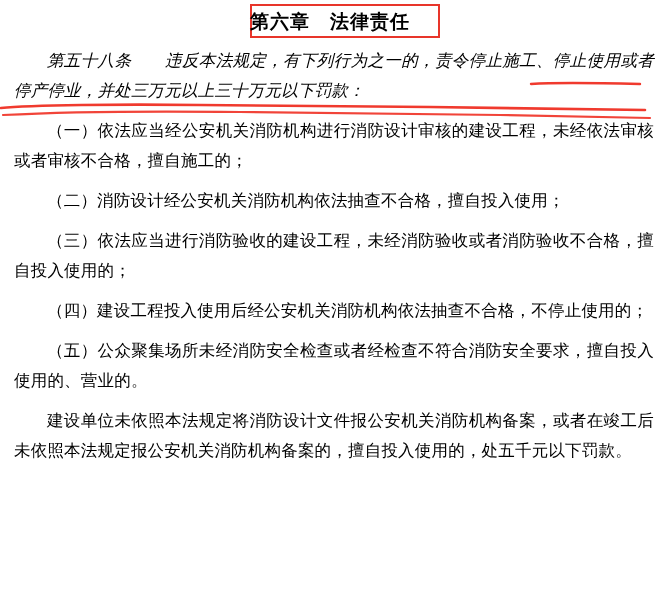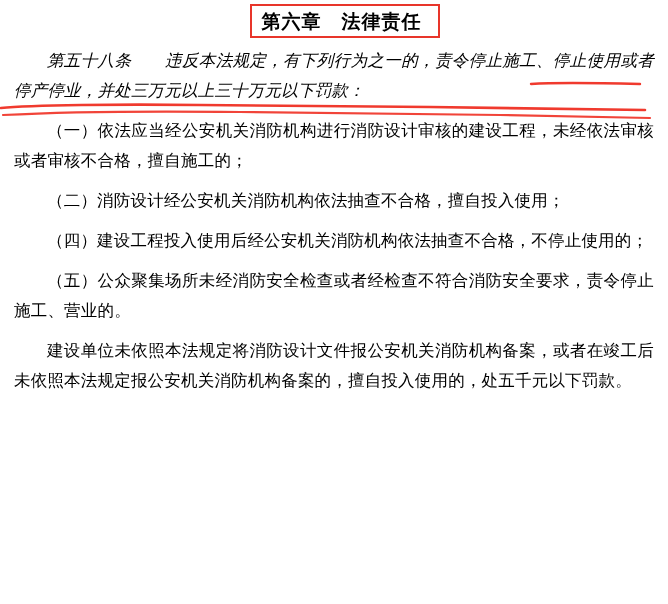--- a/index.html
+++ b/index.html
@@ -37,21 +37,21 @@
     border: 2px solid #e8352a;
     box-sizing: border-box;
   }
   .chapter-title {
     position: absolute;
     left: 236px;
     top: 4px;
     width: 183px;
     height: 34px;
     line-height: 34px;
-    text-align: center;
+    text-align: left;
     font-size: 19px;
     font-weight: bold;
     letter-spacing: 1px;
     white-space: nowrap;
   }
 
   
   .para {
     font-size: 16.5px;
     line-height: 30px;
@@ -87,24 +87,25 @@
     <div class="chapter-box"></div>
     <div class="chapter-title">第六章　法律责任</div>
   </div>
 
   <p class="para indent article58">第五十八条　　违反本法规定，有下列行为之一的，责令停止施工、停止使用或者停产停业，并处三万元以上三十万元以下罚款：</p>
 
   <p class="para indent">（一）依法应当经公安机关消防机构进行消防设计审核的建设工程，未经依法审核或者审核不合格，擅自施工的；</p>
 
   <p class="para indent">（二）消防设计经公安机关消防机构依法抽查不合格，擅自投入使用；</p>
 
+  <p class="para indent">（三）依法应当进行消防验收的建设工程，未经消防验收或者消防验收不合格，擅自投入使用的；</p>
 
   <p class="para indent">（四）建设工程投入使用后经公安机关消防机构依法抽查不合格，不停止使用的；</p>
 
-  <p class="para indent">（五）公众聚集场所未经消防安全检查或者经检查不符合消防安全要求，责令停止施工、营业的。</p>
+  <p class="para indent">（五）公众聚集场所未经消防安全检查或者经检查不符合消防安全要求，擅自投入使用的、营业的。</p>
 
   <p class="para indent">建设单位未依照本法规定将消防设计文件报公安机关消防机构备案，或者在竣工后未依照本法规定报公安机关消防机构备案的，擅自投入使用的，处五千元以下罚款。</p>
 
   <svg class="underline-layer" viewBox="0 0 668 604" xmlns="http://www.w3.org/2000/svg">
     <path d="M531,84 C560,82 600,83 640,84" stroke="#f03a2e" stroke-width="2.4" fill="none" stroke-linecap="round"></path>
     <path d="M1,108 C30,105 120,104 200,105 C280,106 360,106 430,107 C500,108 570,109 645,110" stroke="#f03a2e" stroke-width="2.6" fill="none" stroke-linecap="round"></path>
     <path d="M3,115 C60,112 150,111 240,112 C330,113 420,114 500,115 C560,116 610,117 650,118" stroke="#f03a2e" stroke-width="2.2" fill="none" stroke-linecap="round" opacity="0.95"></path>
   </svg>
 
 </div>

